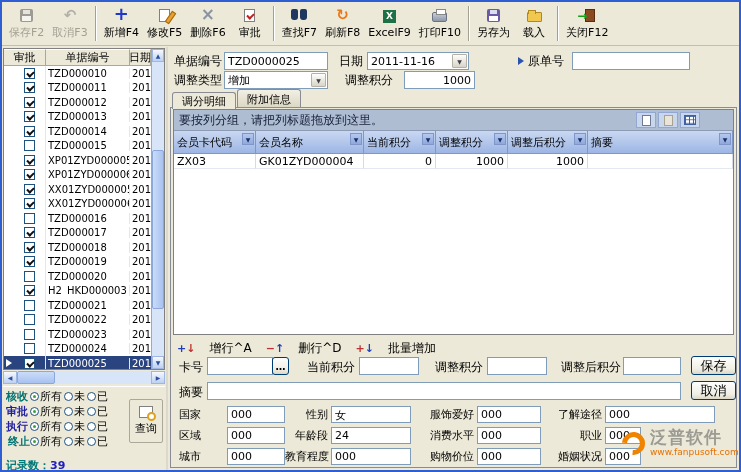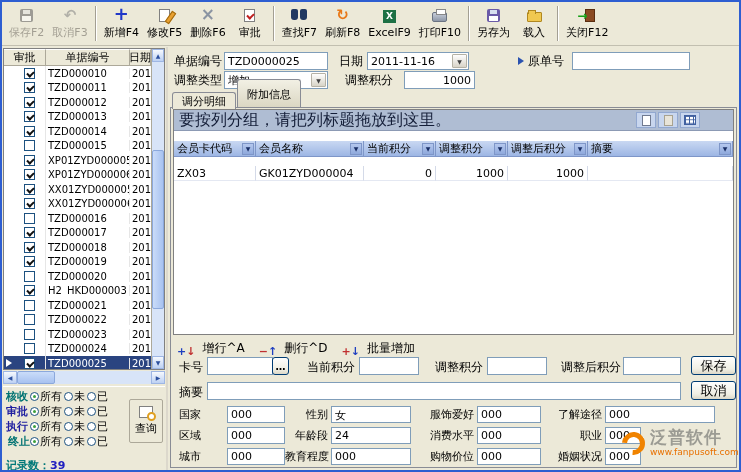--- a/index.html
+++ b/index.html
@@ -114,56 +114,56 @@
   .xp-input.num { justify-content:flex-end; }
   .xp-select { position:relative; background:#FFF; border:1px solid #7F9DB9; height:18px; font-size:11px;
                display:flex; align-items:center; padding:0 18px 0 3px; }
   .dd-btn { position:absolute; top:1px; right:1px; bottom:1px; width:15px;
             background:linear-gradient(#FEFEFE,#D8D4C8); border:1px solid #B5B2A5; border-radius:1px;
             display:flex; align-items:center; justify-content:center; font-size:6px; color:#404040; }
   .arrow-ic { width:0; height:0; border-left:6px solid #2A52B0; border-top:4px solid transparent;
               border-bottom:4px solid transparent; flex:none; }
 
   .tabs { position:absolute; left:4px; top:44px; height:17px; display:flex; align-items:flex-end; }
-  .tab { height:29px; padding:0 9px; font-size:11px; display:flex; align-items:center;
+  .tab { height:19px; padding:0 9px; font-size:11px; display:flex; align-items:center;
          border:1px solid #898C95; border-bottom:none; border-radius:3px 3px 0 0;
          background:linear-gradient(#F2F0E4,#DAD6C2); margin-right:1px; }
   .tab.active { height:17px; background:#ECE9D8; position:relative; z-index:3; margin-bottom:-1px; }
 
   .tabpage { position:absolute; left:2px; top:60px; right:2px; bottom:2px; border:1px solid #898C95; background:#ECE9D8; }
 
   .gridbox { position:absolute; left:2px; top:1px; right:2px; height:226px; border:1px solid #808080;
              background:#FFF; display:flex; flex-direction:column; }
   .groupbar { height:21px; flex:none; background:#AFBDD3; border-bottom:1px solid #8C9AB4;
-              display:flex; align-items:center; padding:0 5px; font-size:16px; color:#141E38; }
+              display:flex; align-items:center; padding:0 5px; font-size:12px; color:#141E38; }
   .gb-hint { flex:1; overflow:hidden; white-space:nowrap; }
   .gb-icons { display:flex; gap:2px; margin-right:28px; }
   .gb-btn { width:20px; height:16px; background:#C8D6EE; border:1px solid #92A8D0; display:flex;
             align-items:center; justify-content:center; }
   .ic-copy-icon { width:9px; height:11px; background:#FFF; border:1px solid #707A90; }
   .ic-paste-icon { width:9px; height:11px; background:#E8E4D8; border:1px solid #A8A290; }
   .ic-gridview-icon { width:12px; height:10px; border:1px solid #4060A0; background:#FFF;
       background-image:linear-gradient(#4060A0 1px,transparent 1px),linear-gradient(90deg,#4060A0 1px,transparent 1px);
       background-size:4px 3.4px; }
 
-  .grid-header { height:35px; flex:none; display:flex;align-items:center; }
+  .grid-header { height:23px; flex:none; display:flex; }
   .gh-cell { position:relative; background:linear-gradient(#C9D8F2,#9DB6E4); border-right:1px solid #7E96C8;
              border-bottom:1px solid #7E96C8; font-size:11px; display:flex; align-items:center;
              padding:0 14px 0 3px; overflow:hidden; white-space:nowrap; }
   .gh-dd { position:absolute; right:1px; top:2px; width:12px; height:12px; font-size:6px; color:#1A2F66;
            display:flex; align-items:center; justify-content:center;
            background:linear-gradient(#B5C8EE,#8FA9DC); border:1px solid #7E96C8; }
   .g-row { height:15px; display:flex; font-size:11px; }
   .g-cell { border-right:1px solid #D4DAE8; border-bottom:1px solid #E4E8F2; padding:0 3px;
             display:flex; align-items:center; overflow:hidden; white-space:nowrap; }
   .g-cell.num { justify-content:flex-end; }
   .grid-empty { flex:1; background:#FFF; }
 
   .row-btns { position:absolute; left:6px; top:231px; height:18px; display:flex; gap:14px; align-items:center; font-size:12px; }
-  .row-btn { display:flex; align-items:flex-end; gap:7px; }
+  .row-btn { display:flex; align-items:center; gap:14px; }
   .ricon { display:inline-flex; font-size:11px; font-weight:bold; line-height:1; }
   .i-insrow::before { content:"+"; color:#2040C0; } .i-insrow::after { content:"↓"; color:#C03030; }
   .i-delrow::before { content:"−"; color:#C03030; } .i-delrow::after { content:"↑"; color:#2040C0; }
   .i-batch::before  { content:"+"; color:#C03030; } .i-batch::after  { content:"↓"; color:#2040C0; }
 
   .abs { position:absolute; }
   .flabel { font-size:12px; white-space:nowrap; overflow:hidden; }
   .flabel.r { text-align:right; }
   .xp-btn { background:linear-gradient(#FEFEFE,#F0EFE4 70%,#DCD8C8); border:1px solid #003C74; border-radius:3px;
             font-size:13px; display:flex; align-items:center; justify-content:center; }

